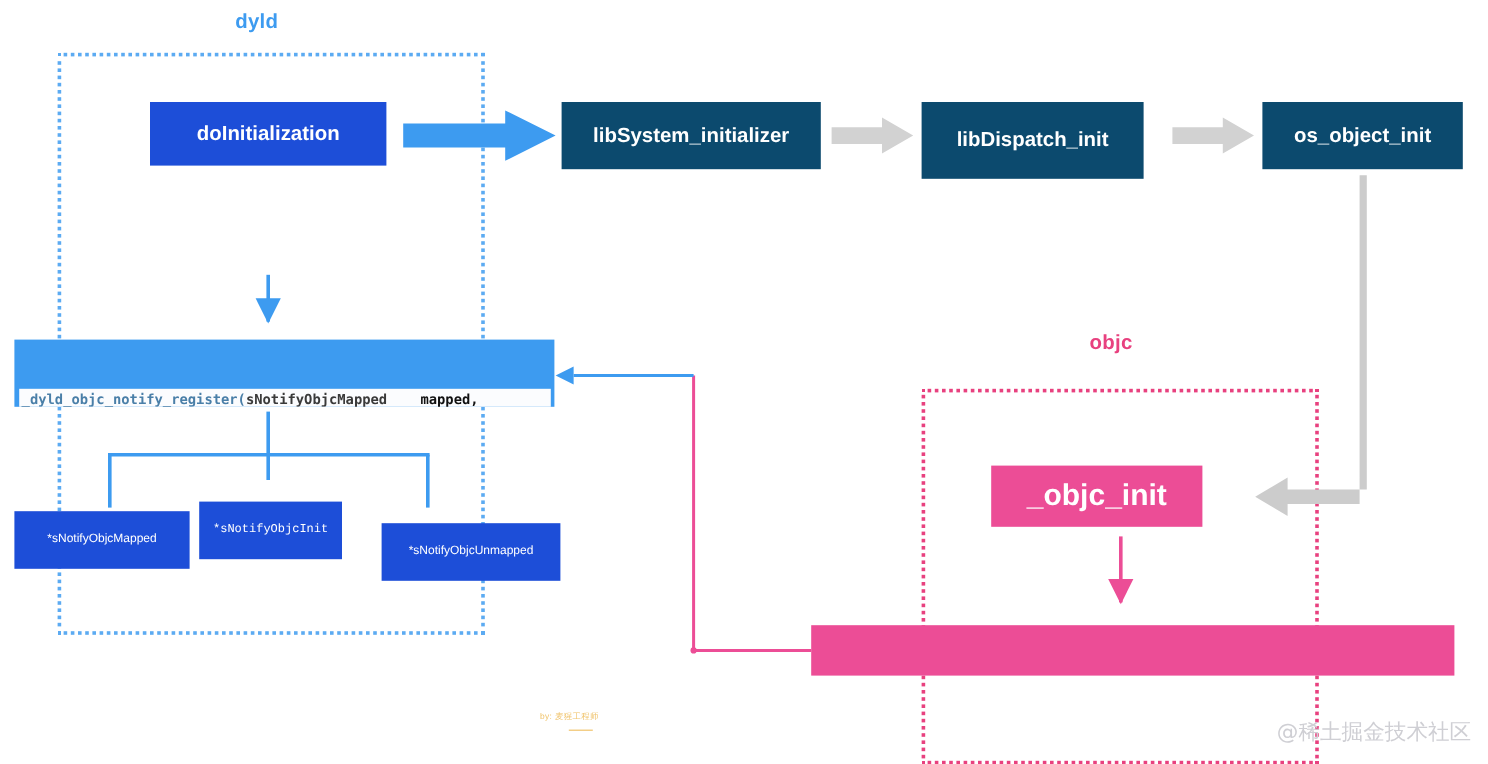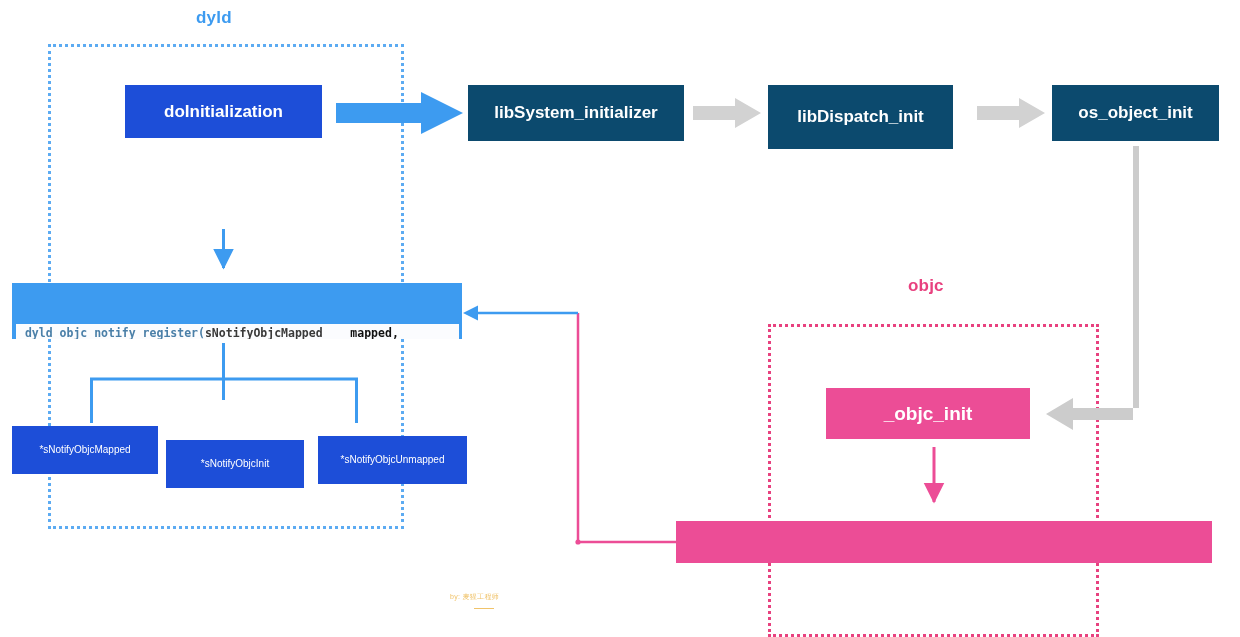--- a/index.html
+++ b/index.html
@@ -59,30 +59,30 @@
   .node.pink  { background: #ec4d96; }
   .node.gray  { background: #0c4a6e; }
   .node.small { font-size: 10px; font-weight: normal; }
 
   
   #n-doinit      { left: 125px; top: 85px;  width: 197px; height: 53px; }
   #n-notifysingle{ left: 125px; top: 174px; width: 197px; height: 48px; }
 
   
   #n-ptr-mapped   { left: 12px;  top: 426px; width: 146px; height: 48px; }
-  #n-ptr-init     { left: 166px; top: 440px; width: 138px; height: 48px; }
+  #n-ptr-init     { left: 166px; top: 418px; width: 119px; height: 48px; font-family: Liberation Mono, monospace; }
   #n-ptr-unmapped { left: 290px; top: 436px; width: 149px; height: 48px; margin-left: 28px; }
 
   
   #n-libsystem   { left: 468px;  top: 85px; width: 216px; height: 56px; }
   #n-libdispatch { left: 768px;  top: 85px; width: 185px; height: 64px; }
   #n-osobject    { left: 1052px; top: 85px; width: 167px; height: 56px; }
 
   
-  #n-objcinit { left: 826px; top: 388px; width: 204px; height: 51px; font-size: 19px; }
+  #n-objcinit { left: 826px; top: 388px; width: 176px; height: 51px; font-size: 25px; }
 
   
   .codeblock {
     position: absolute;
     box-sizing: border-box;
     font-family: "DejaVu Sans Mono", monospace;
     font-weight: bold;
     white-space: pre;
     overflow: hidden;
   }
@@ -224,14 +224,15 @@
   <div class="node pink" id="n-objcinit">_objc_init</div>
 
   <div class="codeblock" id="code-objc">
     
   </div>
 
   <div id="wm-author">
     <span>by: 麦猩工程师</span>
     <span class="rule"></span>
   </div>
+  <div id="wm-site">@稀土掘金技术社区</div>
 
 </div>
 
 </body></html>

